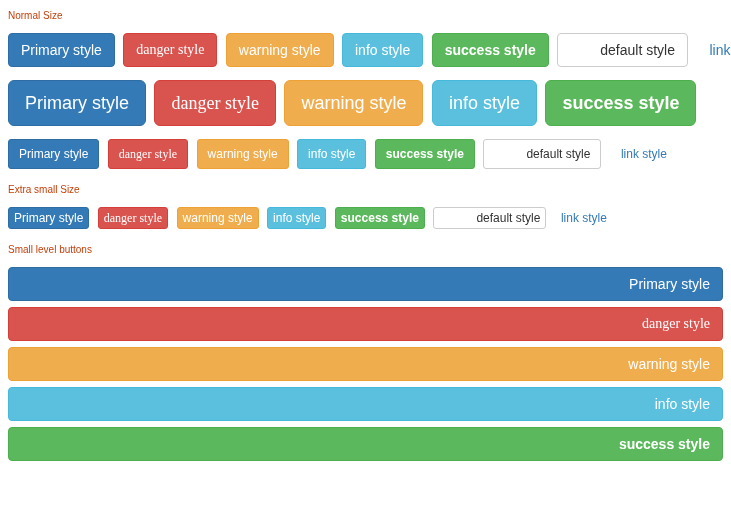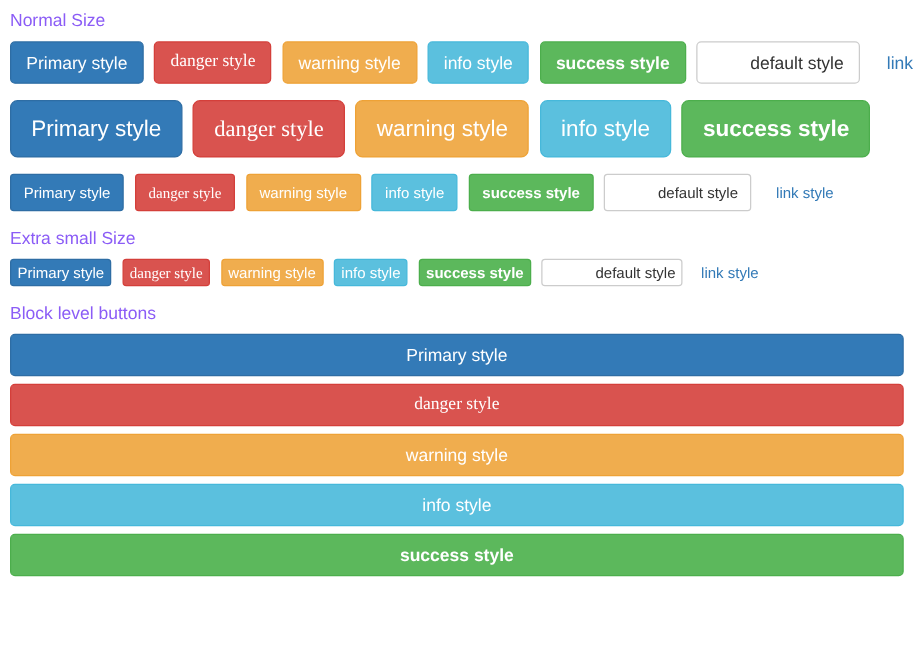--- a/index.html
+++ b/index.html
@@ -11,33 +11,33 @@
     width: 731px;
     height: 522px;
     box-sizing: border-box;
     padding: 8px;
     font-family: "Liberation Sans", sans-serif;
     color: #333333;
     overflow: hidden;
   }
   .section-label {
     margin: 0 0 9px 0;
-    font-size: 14px;
+    font-size: 10px;
     line-height: 16px;
-    color: #8b5cf6;
+    color: #c2410c;
   }
   .btn-row {
     margin: 0 0 13px 0;
     white-space: nowrap;
   }
   .btn {
     display: inline-block;
     box-sizing: border-box;
     font-family: "Liberation Sans", sans-serif;
-    text-align: center;
+    text-align: right;
     vertical-align: middle;
     cursor: pointer;
     border: 1px solid transparent;
     border-radius: 4px;
     color: #ffffff;
     margin: 0 4px 0 0;
     background: none;
   }
   .btn-normal { padding: 6px 12px; font-size: 14px; line-height: 20px; }
   .btn-large  { padding: 10px 16px; font-size: 18px; line-height: 24px; border-radius: 6px; }
@@ -104,21 +104,21 @@
     <button class="btn btn-xsmall btn-danger">danger style</button>
     <button class="btn btn-xsmall btn-warning">warning style</button>
     <button class="btn btn-xsmall btn-info">info style</button>
     <button class="btn btn-xsmall btn-success">success style</button>
     <button class="btn btn-xsmall btn-default">default style</button>
     <button class="btn btn-xsmall btn-link">link style</button>
   </div>
 </div>
 
 <div class="section">
-  <p class="section-label">Block level buttons</p>
+  <p class="section-label">Small level buttons</p>
   <div class="btn-row">
     <button class="btn btn-blocklvl btn-primary">Primary style</button>
     <button class="btn btn-blocklvl btn-danger">danger style</button>
     <button class="btn btn-blocklvl btn-warning">warning style</button>
     <button class="btn btn-blocklvl btn-info">info style</button>
     <button class="btn btn-blocklvl btn-success">success style</button>
   </div>
 </div>
 
 </body></html>

